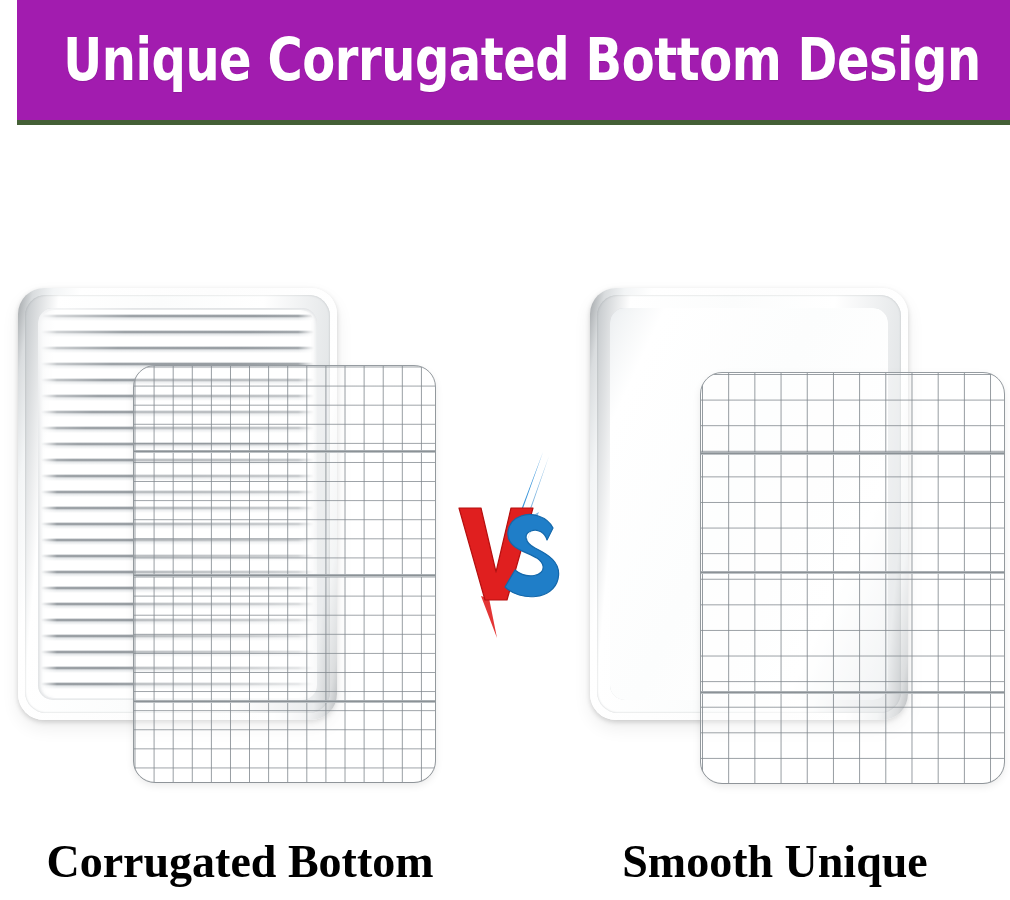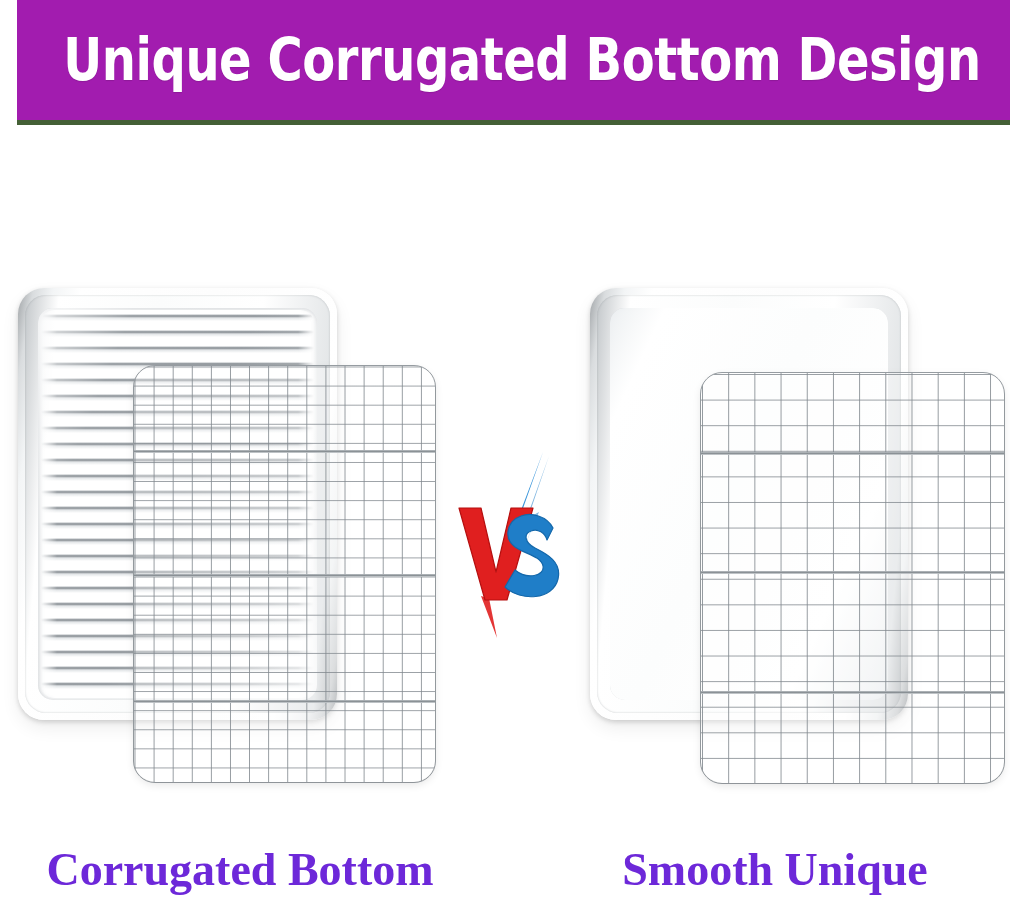--- a/index.html
+++ b/index.html
@@ -171,23 +171,22 @@
   #vs{
     position:absolute;left:455px;top:325px;width:110px;height:190px;
   }
   #vs svg{display:block;}
 
   
   .caption{
     position:absolute;top:705px;height:62px;
     display:flex;align-items:center;justify-content:center;
     font-family:"Liberation Serif","DejaVu Serif",serif;
-    font-weight:bold;font-size:46px;color:#6d28d9;
+    font-weight:bold;font-size:46px;color:#000000;
     white-space:nowrap;
-    margin-top:8px;
   }
   #caption-left{left:10px;width:460px;}
   #caption-right{left:555px;width:440px;}
 </style>
 </head>
 <body>
 
 <div id="banner">
   <div id="banner-title">Unique Corrugated Bottom Design</div>
 </div>

